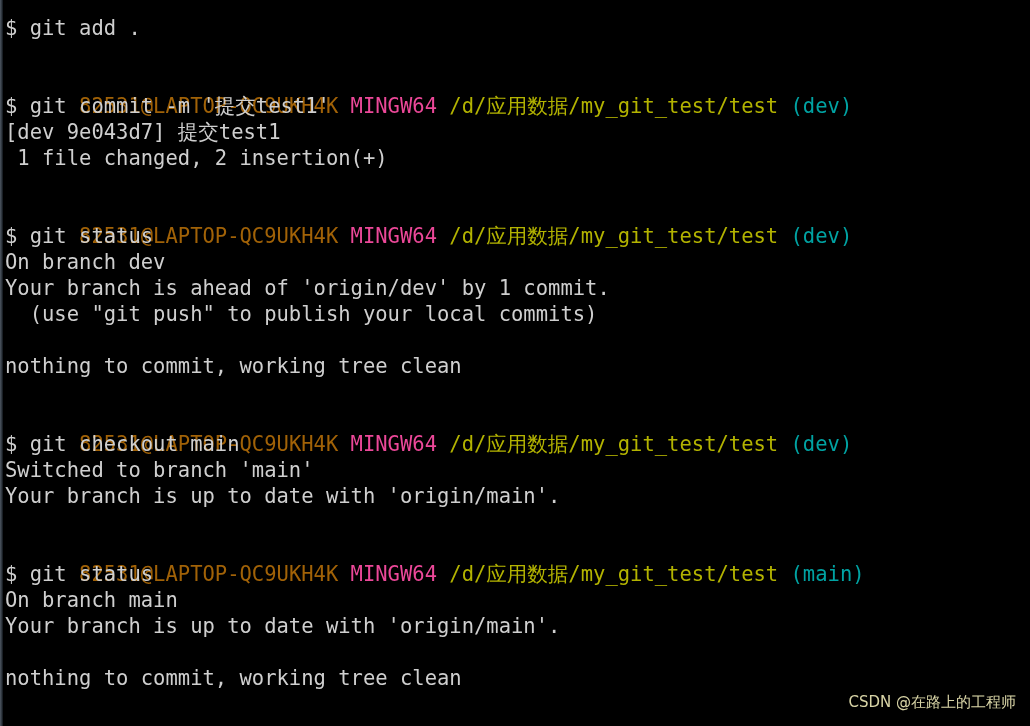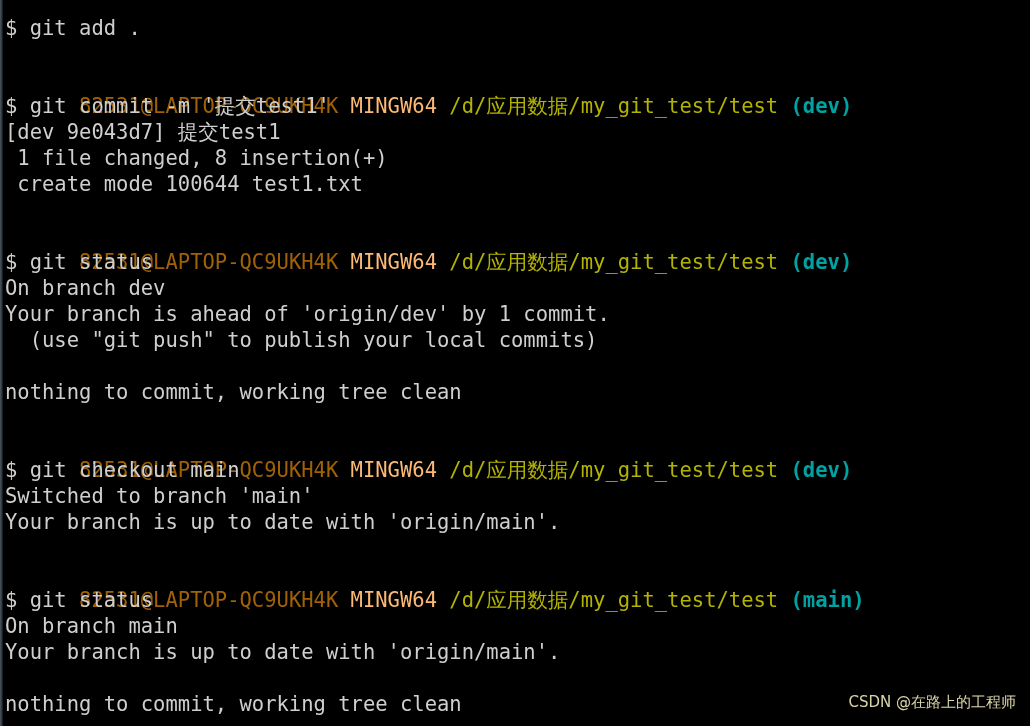--- a/index.html
+++ b/index.html
@@ -62,23 +62,23 @@
 
   
   .line.clipped {
     height: 11px;
     line-height: 26px;
     overflow: hidden;
   }
 
   .seg { white-space: pre; }
   .c-user   { color: #a16207; }
-  .c-mingw  { color: #fdba74; }
+  .c-mingw  { color: #ec4899; }
   .c-path   { color: #b3b300; margin-top: 24px; }
-  .c-branch { color: #00a3a3; font-weight: bold; }
+  .c-branch { color: #00a3a3; }
   .c-text   { color: #cfcfcf; }
 
   .watermark {
     position: absolute;
     right: 14px;
     bottom: 14px;
     font-family: "DejaVu Sans", "Liberation Sans", sans-serif;
     font-size: 15px;
     color: #fef9c3;
     opacity: 0.85;
@@ -104,23 +104,22 @@
     <div class="line blank"></div>
 
     <div class="line">
       <span class="seg c-user">82531@LAPTOP-QC9UKH4K</span><span class="seg c-text"> </span><span class="seg c-mingw">MINGW64</span><span class="seg c-text"> </span><span class="seg c-path">/d/应用数据/my_git_test/test</span><span class="seg c-text"> </span><span class="seg c-branch">(dev)</span>
     </div>
 
     <div class="line">$ git commit -m '提交test1'</div>
 
     <div class="line">[dev 9e043d7] 提交test1</div>
 
-    <div class="line"> 1 file changed, 8 insertion(+)</div>
+    <div class="line"> 1 file changed, 2 insertion(+)</div>
 
-    <div class="line"> create mode 100644 test1.txt</div>
 
     <div class="line blank"></div>
 
     <div class="line">
       <span class="seg c-user">82531@LAPTOP-QC9UKH4K</span><span class="seg c-text"> </span><span class="seg c-mingw">MINGW64</span><span class="seg c-text"> </span><span class="seg c-path">/d/应用数据/my_git_test/test</span><span class="seg c-text"> </span><span class="seg c-branch">(dev)</span>
     </div>
 
     <div class="line">$ git status</div>
 
     <div class="line">On branch dev</div>

